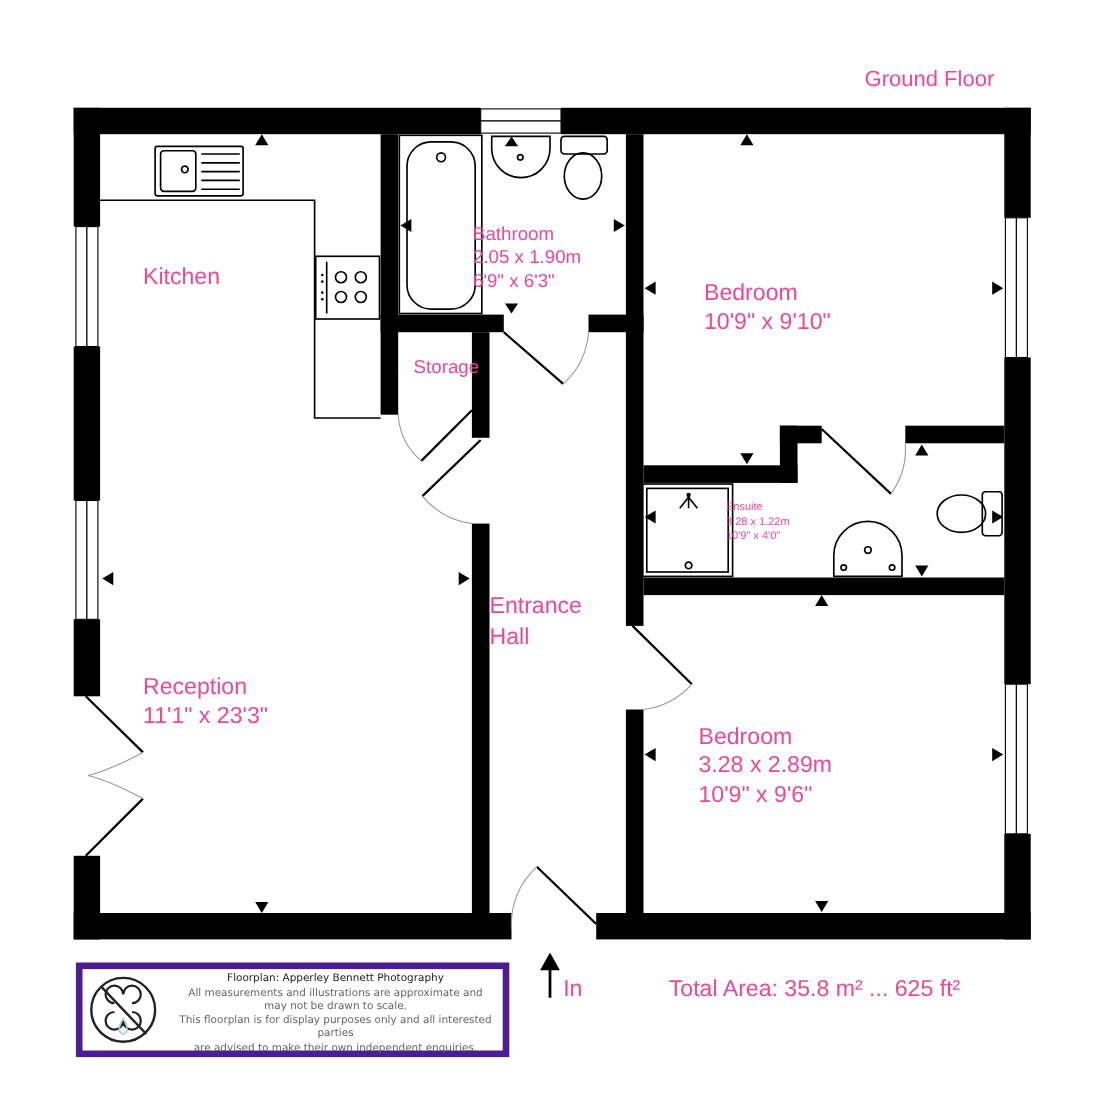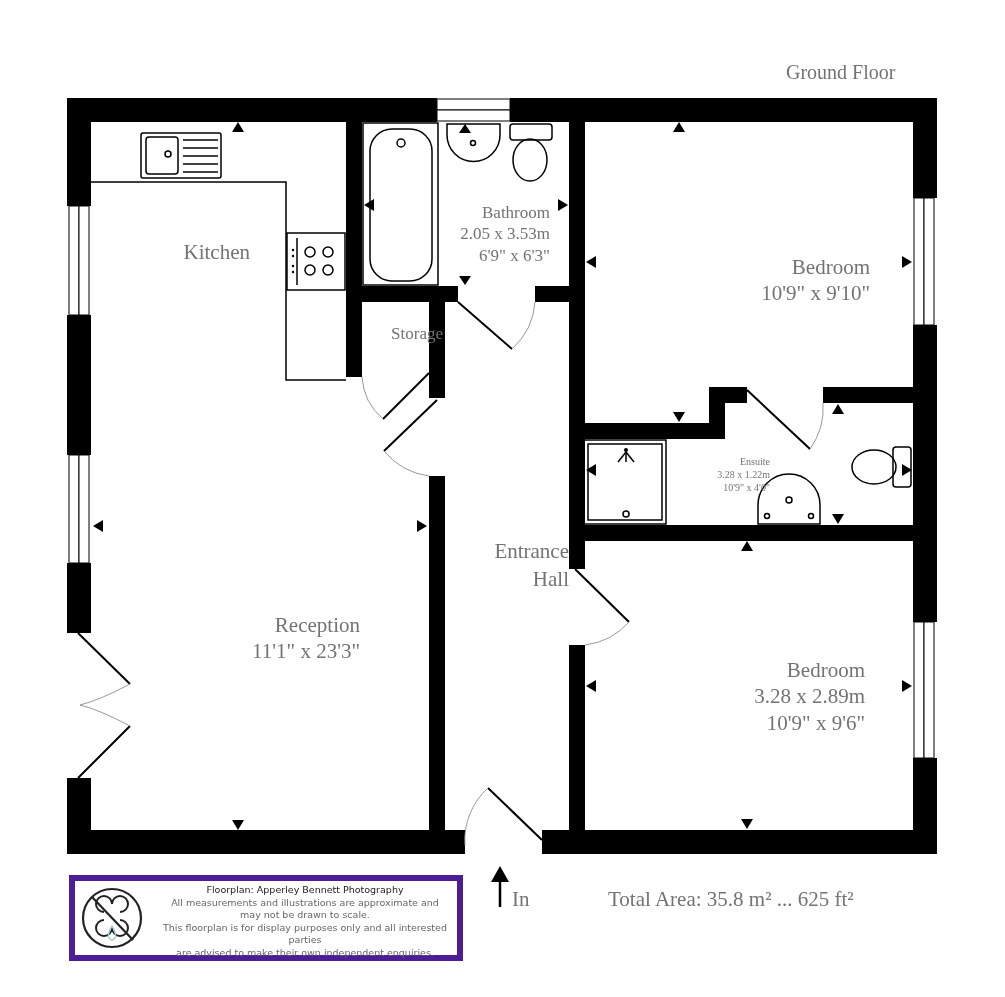--- a/index.html
+++ b/index.html
@@ -1,18 +1,18 @@
 <!DOCTYPE html>
 <html><head>
 <meta charset="utf-8">
 <style>
   html,body{margin:0;padding:0;background:#fff;}
   body{width:1005px;height:997px;position:relative;overflow:hidden;font-family:"Liberation Sans",sans-serif;color:#111;}
   svg{position:absolute;left:0;top:0;}
-  .lbl{position:absolute;text-align:right;line-height:1.25;color:#737373;font-family:Liberation Serif, serif;}
+  .lbl{position:absolute;text-align:left;line-height:1.25;color:#ec4899;font-family:Liberation Sans, sans-serif;}
   .big{font-size:21px;}
   .med{font-size:17px;}
   .sm{font-size:10px;}
   .disc{position:absolute;left:69px;top:875px;width:382px;height:74px;border:6px solid #4c1d95;background:#fff;}
   .disc .t{position:absolute;left:80px;top:3px;width:300px;text-align:center;font-size:9.5px;line-height:12.5px;color:#666;font-family:"DejaVu Sans",sans-serif;}
   .disc .t b{color:#222;font-weight:normal;}
 </style>
 </head>
 <body>
 
@@ -169,21 +169,21 @@
     <polygon points="500,866 491,882 509,882" fill="#000"></polygon>
   </g>
 </svg>
 
 <div class="lbl" style="left:786px;top:60px;font-size:20px;">Ground Floor</div>
 
 <div class="lbl big" style="left:130px;top:239px;width:120px;">Kitchen</div>
 
 <div class="lbl med" style="left:430px;top:202px;width:120px;">
   <div>Bathroom</div>
-  <div>2.05 x 3.53m</div>
+  <div>2.05 x 1.90m</div>
   <div>6'9" x 6'3"</div>
 </div>
 
 <div class="lbl med" style="left:362px;top:323px;width:67px;padding-left:14px;">Storage</div>
 
 <div class="lbl big" style="left:640px;top:254px;width:230px;">
   <div>Bedroom</div>
   <div>10'9" x 9'10"</div>
 </div>
 

